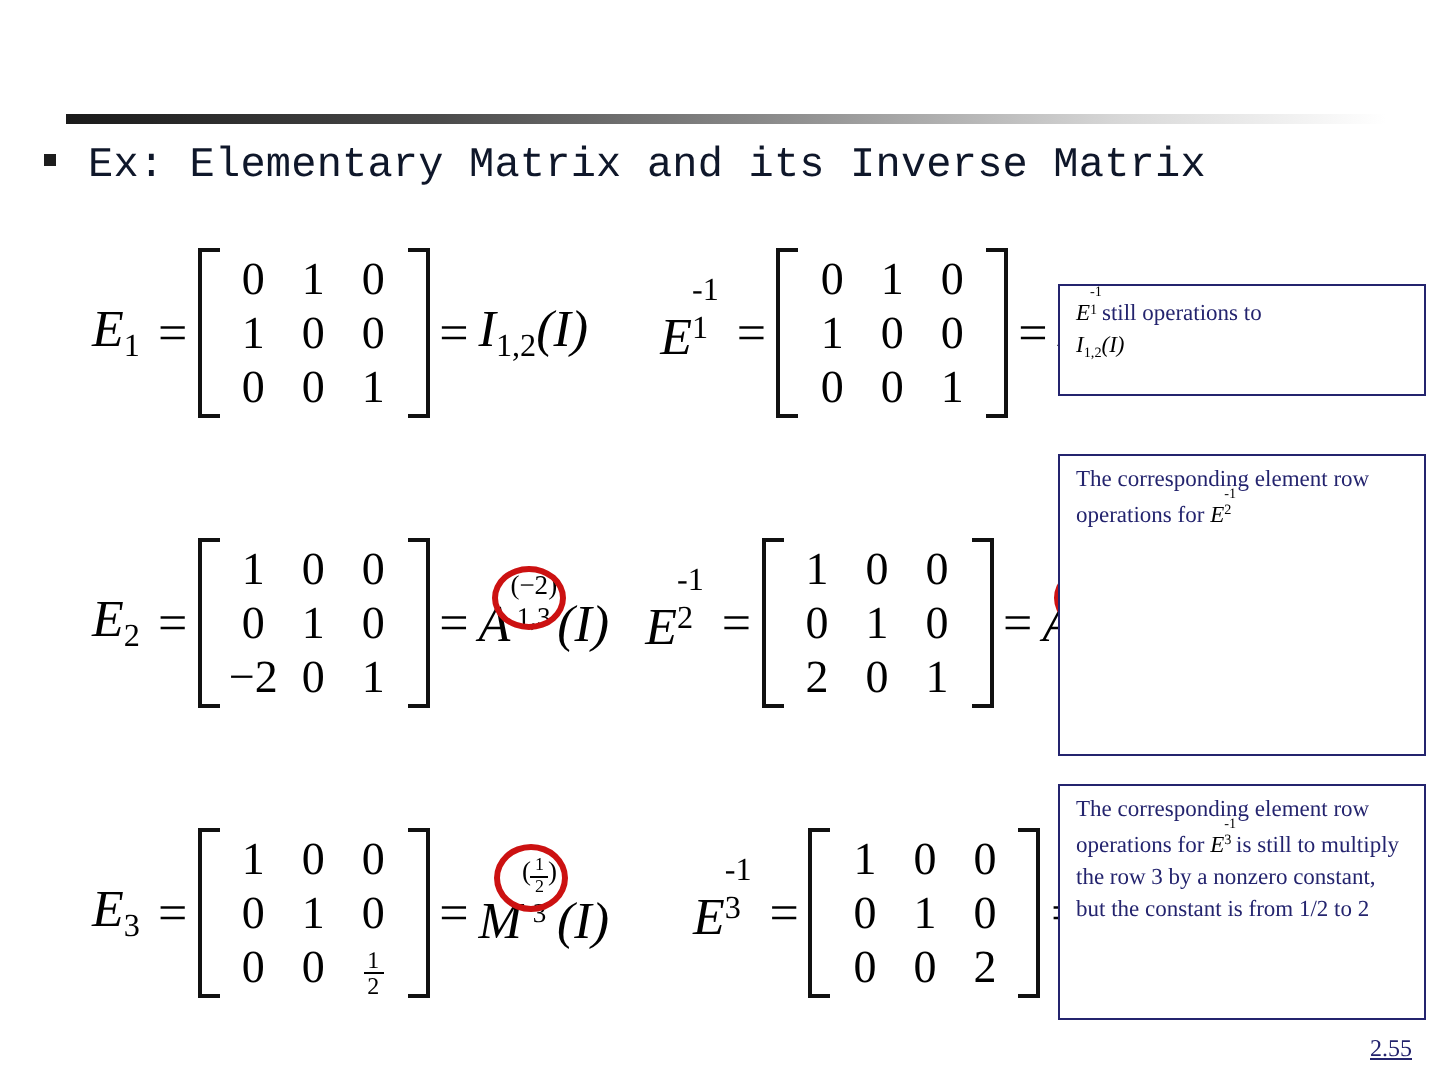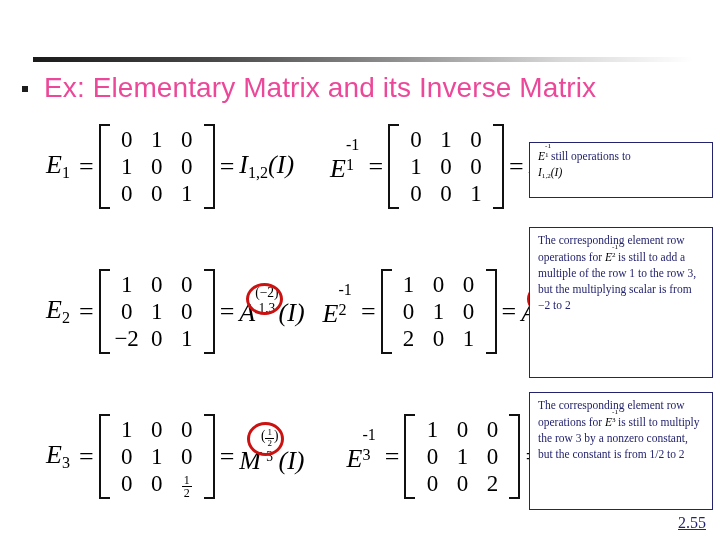--- a/index.html
+++ b/index.html
@@ -36,23 +36,23 @@
   #title-bullet {
     width: 6px;
     height: 6px;
     background: #1d1d1d;
     margin-right: 16px;
     position: relative;
     top: -5px;
     flex: none;
   }
   #slide-title {
-    color: #ec4899;
-    font-size: 28px;
-    font-family: Liberation Sans, sans-serif;
+    color: #0f172a;
+    font-size: 21px;
+    font-family: Liberation Mono, monospace;
     white-space: nowrap;
     letter-spacing: .1px;
   }
 
   
   .math {
     font-family: "Liberation Serif", serif;
     color: #000;
   }
   .mi { font-style: italic; }
@@ -195,21 +195,21 @@
     font-size: 11.5px;
     white-space: nowrap;
   }
 
   
   #page-number {
     position: absolute;
     right: 14px;
     bottom: 8px;
     color: #24246e;
-    font-size: 16px;
+    font-size: 12px;
     font-family: "Liberation Serif", serif;
     text-decoration: underline;
   }
 </style>
 </head>
 <body>
 
 <div id="top-rule"></div>
 
 <div id="title-row">
@@ -420,21 +420,21 @@
   <div>
     <span class="inl math mi">E<span class="subsup"><i class="up">-1</i><i class="dn">1</i></span></span><span>still operations to</span>
   </div>
   <div>
     <span class="inl math mi"><span>I</span><span class="sub">1,2</span><span>(I)</span></span>
   </div>
 </div>
 
 <div class="note" id="note-2" style="left:529px; top:227px; width:184px; height:151px;">
   <span>The corresponding element row operations for</span>
-  <span class="inl math mi"> E<span class="subsup"><i class="up">-1</i><i class="dn">2</i></span></span><span>is still to add a multiple of the row 1 to the row 3, but the multiplying scalar is from −2 to 2</span>
+  <span class="inl math mi"> E<span class="subsup"><i class="up">-1</i><i class="dn">2</i></span></span>
 </div>
 
 <div class="note" id="note-3" style="left:529px; top:392px; width:184px; height:118px;">
   <span>The corresponding element row operations for</span>
   <span class="inl math mi"> E<span class="subsup"><i class="up">-1</i><i class="dn">3</i></span></span><span>is still to multiply the row 3 by a nonzero constant, but the constant is from 1/2 to 2</span>
 </div>
 
 <div id="page-number">2.55</div>
 
 </body></html>

